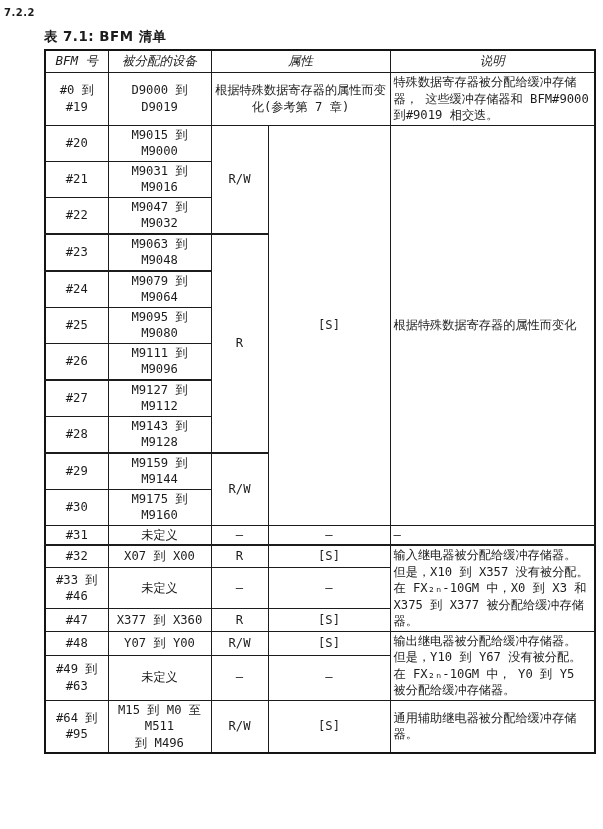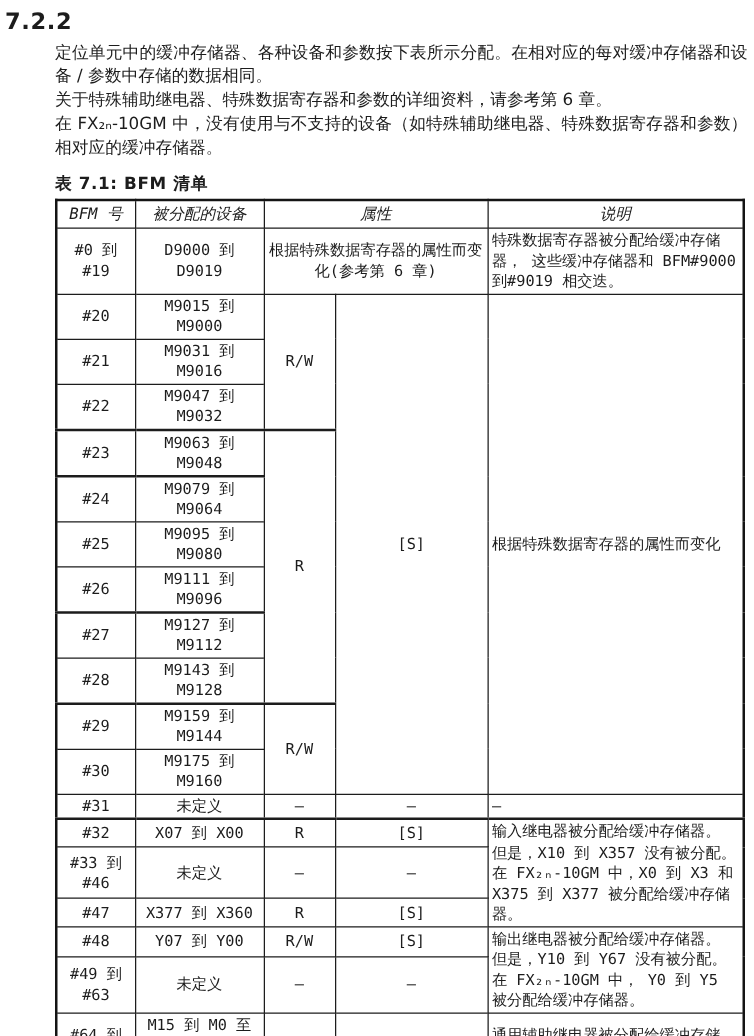--- a/index.html
+++ b/index.html
@@ -5,21 +5,21 @@
   html,body{margin:0;padding:0;background:#ffffff;}
   body{
     width:603px;height:829px;overflow:hidden;
     color:#1c1c1c;
     font-family:"DejaVu Sans",sans-serif;
     -webkit-font-smoothing:antialiased;
   }
   .heading{
     display:flex;align-items:baseline;
     margin:7px 0 5px 4px;
-    font-weight:bold;font-size:18px;letter-spacing:0.5px;
+    font-weight:bold;font-size:10px;letter-spacing:0.5px;
   }
   .body-text{
     margin:0 0 0 44px;width:554px;
     font-size:13.4px;line-height:19px;
     text-align:justify;
   }
   .body-text p{margin:0;}
   .caption{
     margin:10px 0 3px 44px;
     font-weight:bold;font-size:13.4px;letter-spacing:0.5px;
@@ -51,25 +51,20 @@
 </style>
 </head>
 <body>
 
 <main>
 
   <div class="heading">
     <span>7.2.2</span>
   </div>
 
-  <div class="body-text">
-    <p>定位单元中的缓冲存储器、各种设备和参数按下表所示分配。在相对应的每对缓冲存储器和设备 / 参数中存储的数据相同。</p>
-    <p>关于特殊辅助继电器、特殊数据寄存器和参数的详细资料，请参考第 6 章。</p>
-    <p>在 FX₂ₙ-10GM 中，没有使用与不支持的设备（如特殊辅助继电器、特殊数据寄存器和参数）相对应的缓冲存储器。</p>
-  </div>
 
   <div class="caption">表 7.1: BFM 清单</div>
 
   <table class="bfm">
     <colgroup>
       <col style="width:63px">
       <col style="width:103px">
       <col style="width:57px">
       <col style="width:122px">
       <col style="width:205px">
@@ -79,21 +74,21 @@
         <th>BFM 号</th>
         <th>被分配的设备</th>
         <th colspan="2">属性</th>
         <th>说明</th>
       </tr>
     </thead>
     <tbody>
         <tr>
           <td class="c-bfm">#0 到#19</td>
           <td class="c-dev">D9000 到 D9019</td>
-          <td colspan="2" class="c-attr">根据特殊数据寄存器的属性而变化(参考第 6 章)</td>
+          <td colspan="2" class="c-attr">根据特殊数据寄存器的属性而变化(参考第 7 章)</td>
           <td class="c-desc">特殊数据寄存器被分配给缓冲存储器， 这些缓冲存储器和 BFM#9000 到#9019 相交迭。</td>
         </tr>
         <tr>
           <td class="c-bfm">#20</td>
           <td class="c-dev">M9015 到 M9000</td>
           <td rowspan="3" class="c-attr">R/W</td>
           <td rowspan="11" class="c-attr">[S]</td>
           <td rowspan="11" class="c-desc">根据特殊数据寄存器的属性而变化</td>
         </tr>
         <tr>

